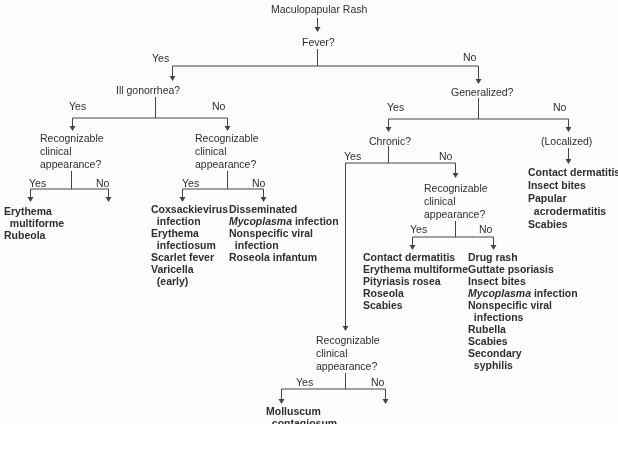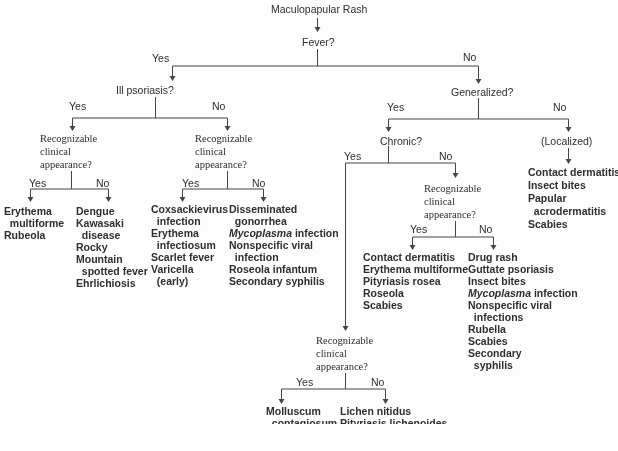--- a/index.html
+++ b/index.html
@@ -2,21 +2,21 @@
 <html><head>
 <meta charset="utf-8">
 <style>
   html,body{margin:0;padding:0;background:#ffffff;}
   .stage{
     position:relative;width:618px;height:424px;background:#fdfdfd;
     font-family:"Liberation Sans","DejaVu Sans",sans-serif;
     font-size:10.5px;color:#2e2e2e;overflow:hidden;
   }
   .t{position:absolute;white-space:pre;line-height:12px;}
-  .q{position:absolute;white-space:pre-line;line-height:13px;font-family:Liberation Serif, serif;}
+  .q{position:absolute;white-space:pre-line;line-height:13px;}
   .list{position:absolute;font-weight:bold;}
   .ln{white-space:pre;line-height:12px;}
   .lh13 .ln{line-height:13px;}
   .wires{position:absolute;left:0;top:0;width:618px;height:451px;}
   .wires path{stroke:#454545;stroke-width:1;fill:none;}
   .wires path.ah{fill:#454545;stroke:none;}
 </style>
 </head>
 <body>
 
@@ -95,77 +95,66 @@
       <path d="M385.5 389 V399"></path>
         <path class="ah" d="M382.5 399 h6 l-3 5 z"></path>
     </g>
   </svg>
 
   <div class="t" style="left:271px;top:3px">Maculopapular Rash</div>
   <div class="t" style="left:302px;top:36px">Fever?</div>
   <div class="t" style="left:152px;top:52px">Yes</div>
   <div class="t" style="left:463px;top:51px">No</div>
 
-  <div class="t" style="left:116px;top:84px">Ill psoriasis?</div>
+  <div class="t" style="left:116px;top:84px">Ill gonorrhea?</div>
   <div class="t" style="left:69px;top:100px">Yes</div>
   <div class="t" style="left:212px;top:100px">No</div>
 
   <div class="q" style="left:40px;top:132px">Recognizable
 clinical
 appearance?</div>
   <div class="t" style="left:29px;top:177px">Yes</div>
   <div class="t" style="left:96px;top:177px">No</div>
 
   <div class="list" style="left:4px;top:205px">
     <div class="ln">Erythema</div>
     <div class="ln">  multiforme</div>
     <div class="ln">Rubeola</div>
   </div>
 
-  <div class="list" style="left:76px;top:205px">
-    <div class="ln">Dengue</div>
-    <div class="ln">Kawasaki</div>
-    <div class="ln">  disease</div>
-    <div class="ln">Rocky</div>
-    <div class="ln">Mountain</div>
-    <div class="ln">  spotted fever</div>
-    <div class="ln">Ehrlichiosis</div>
-  </div>
 
   <div class="q" style="left:195px;top:132px">Recognizable
 clinical
 appearance?</div>
   <div class="t" style="left:182px;top:177px">Yes</div>
   <div class="t" style="left:252px;top:177px">No</div>
 
   <div class="list" style="left:151px;top:203px">
     <div class="ln">Coxsackievirus</div>
     <div class="ln">  infection</div>
     <div class="ln">Erythema</div>
     <div class="ln">  infectiosum</div>
     <div class="ln">Scarlet fever</div>
     <div class="ln">Varicella</div>
     <div class="ln">  (early)</div>
   </div>
 
   <div class="list" style="left:229px;top:203px">
     <div class="ln">Disseminated</div>
-    <div class="ln">  gonorrhea</div>
     <div class="ln"><i>Mycoplasma</i><span> infection</span></div>
     <div class="ln">Nonspecific viral</div>
     <div class="ln">  infection</div>
     <div class="ln">Roseola infantum</div>
-    <div class="ln">Secondary syphilis</div>
   </div>
 
   <div class="t" style="left:451px;top:86px">Generalized?</div>
   <div class="t" style="left:387px;top:101px">Yes</div>
   <div class="t" style="left:553px;top:101px">No</div>
 
-  <div class="t" style="left:380px;top:135px">Chronic?</div>
+  <div class="t" style="left:369px;top:135px">Chronic?</div>
   <div class="t" style="left:541px;top:135px">(Localized)</div>
   <div class="t" style="left:344px;top:150px">Yes</div>
   <div class="t" style="left:439px;top:150px">No</div>
 
   <div class="list lh13" style="left:528px;top:166px">
     <div class="ln">Contact dermatitis</div>
     <div class="ln">Insect bites</div>
     <div class="ln">Papular</div>
     <div class="ln">  acrodermatitis</div>
     <div class="ln">Scabies</div>
@@ -203,19 +192,14 @@
 appearance?</div>
   <div class="t" style="left:296px;top:376px">Yes</div>
   <div class="t" style="left:371px;top:376px">No</div>
 
   <div class="list" style="left:266px;top:405px">
     <div class="ln">Molluscum</div>
     <div class="ln">  contagiosum</div>
     <div class="ln">Pityriasis</div>
   </div>
 
-  <div class="list" style="left:340px;top:405px">
-    <div class="ln">Lichen nitidus</div>
-    <div class="ln">Pityriasis lichenoides</div>
-    <div class="ln">Papular urticaria</div>
-  </div>
 
 </div>
 
 </body></html>

